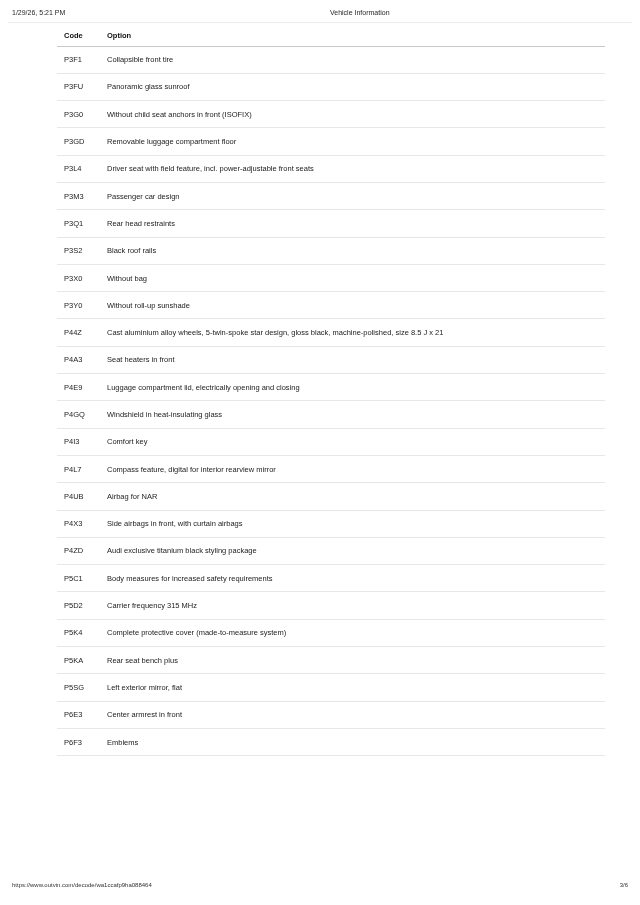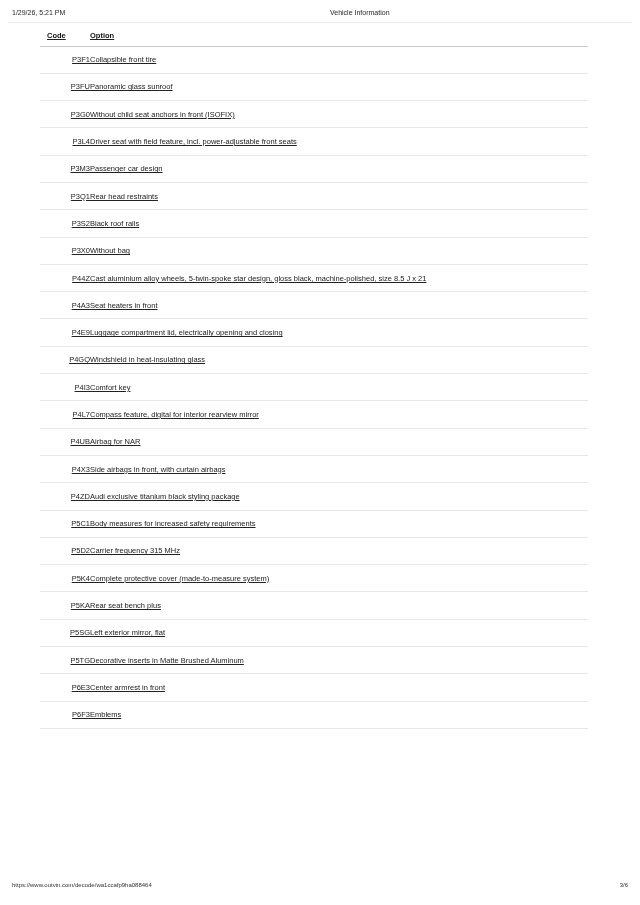--- a/index.html
+++ b/index.html
@@ -22,36 +22,36 @@
     position:absolute; top:9px; left:12px; right:12px; height:12px;
     font-size:7px; color:#1f1f1f;
   }
   .print-timestamp{position:absolute; left:0; top:0; white-space:nowrap;}
   .print-title{position:absolute; left:318px; top:0; white-space:nowrap;}
   .header-rule{
     position:absolute; top:22px; left:8px; right:8px;
     border-top:1px solid var(--rule); height:0;
   }
   table.options{
-    position:absolute; top:26px; left:40px; width:548px;
-    border-collapse:collapse; table-layout:fixed;text-decoration:underline;
+    position:absolute; top:26px; left:57px; width:548px;
+    border-collapse:collapse; table-layout:fixed;
   }
   table.options th{
     height:20px; text-align:left; vertical-align:middle;
     font-size:7.5px; font-weight:bold; color:#111111;
     border-bottom:1px solid var(--header-border);
   }
   table.options td{
     height:27.3px; vertical-align:middle;
     font-size:7.5px; color:var(--text);
     border-bottom:1px solid var(--row-border);
     white-space:nowrap; overflow:hidden;
   }
   .col-code{width:50px;}
-  th.code-cell, td.code-cell{padding-left:7px;text-align:right;}
+  th.code-cell, td.code-cell{padding-left:7px;}
   .print-footer{
     position:absolute; top:882px; left:12px; right:12px;
     display:flex; justify-content:space-between; align-items:center;
     font-size:6px; color:var(--muted);
   }
   .footer-url{white-space:nowrap;}
   .page-number{white-space:nowrap;}
 </style>
 </head>
 <body>
@@ -81,38 +81,46 @@
       </tr>
       <tr>
         <td class="code-cell">P3FU</td>
         <td class="option-cell">Panoramic glass sunroof</td>
       </tr>
       <tr>
         <td class="code-cell">P3G0</td>
         <td class="option-cell">Without child seat anchors in front (ISOFIX)</td>
       </tr>
       <tr>
+        <td class="code-cell">P3GD</td>
+        <td class="option-cell">Removable luggage compartment floor</td>
+      </tr>
+      <tr>
         <td class="code-cell">P3L4</td>
         <td class="option-cell">Driver seat with field feature, incl. power-adjustable front seats</td>
       </tr>
       <tr>
         <td class="code-cell">P3M3</td>
         <td class="option-cell">Passenger car design</td>
       </tr>
       <tr>
         <td class="code-cell">P3Q1</td>
         <td class="option-cell">Rear head restraints</td>
       </tr>
       <tr>
         <td class="code-cell">P3S2</td>
         <td class="option-cell">Black roof rails</td>
       </tr>
       <tr>
         <td class="code-cell">P3X0</td>
         <td class="option-cell">Without bag</td>
+      </tr>
+      <tr>
+        <td class="code-cell">P3Y0</td>
+        <td class="option-cell">Without roll-up sunshade</td>
       </tr>
       <tr>
         <td class="code-cell">P44Z</td>
         <td class="option-cell">Cast aluminium alloy wheels, 5-twin-spoke star design, gloss black, machine-polished, size 8.5 J x 21</td>
       </tr>
       <tr>
         <td class="code-cell">P4A3</td>
         <td class="option-cell">Seat heaters in front</td>
       </tr>
       <tr>
@@ -157,24 +165,20 @@
       </tr>
       <tr>
         <td class="code-cell">P5KA</td>
         <td class="option-cell">Rear seat bench plus</td>
       </tr>
       <tr>
         <td class="code-cell">P5SG</td>
         <td class="option-cell">Left exterior mirror, flat</td>
       </tr>
       <tr>
-        <td class="code-cell">P5TG</td>
-        <td class="option-cell">Decorative inserts in Matte Brushed Aluminum</td>
-      </tr>
-      <tr>
         <td class="code-cell">P6E3</td>
         <td class="option-cell">Center armrest in front</td>
       </tr>
       <tr>
         <td class="code-cell">P6F3</td>
         <td class="option-cell">Emblems</td>
       </tr>
     </tbody>
 </table>
 

